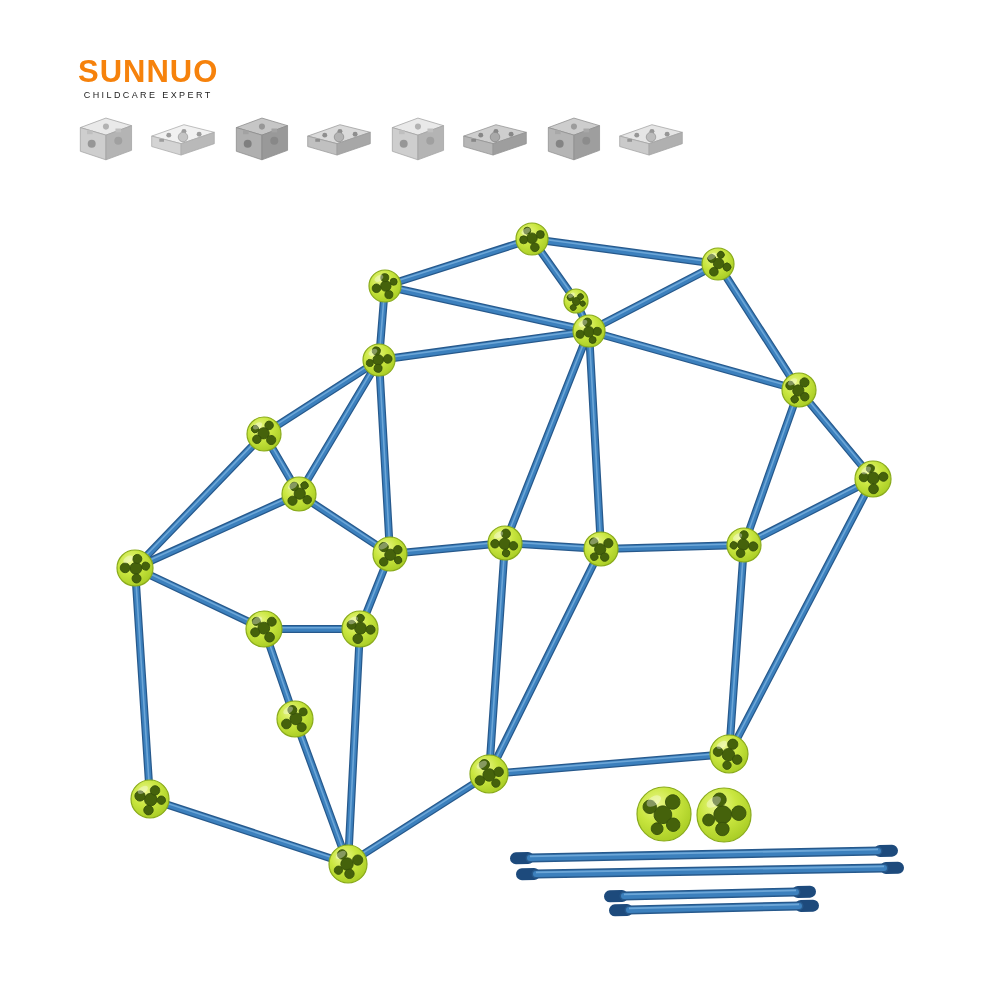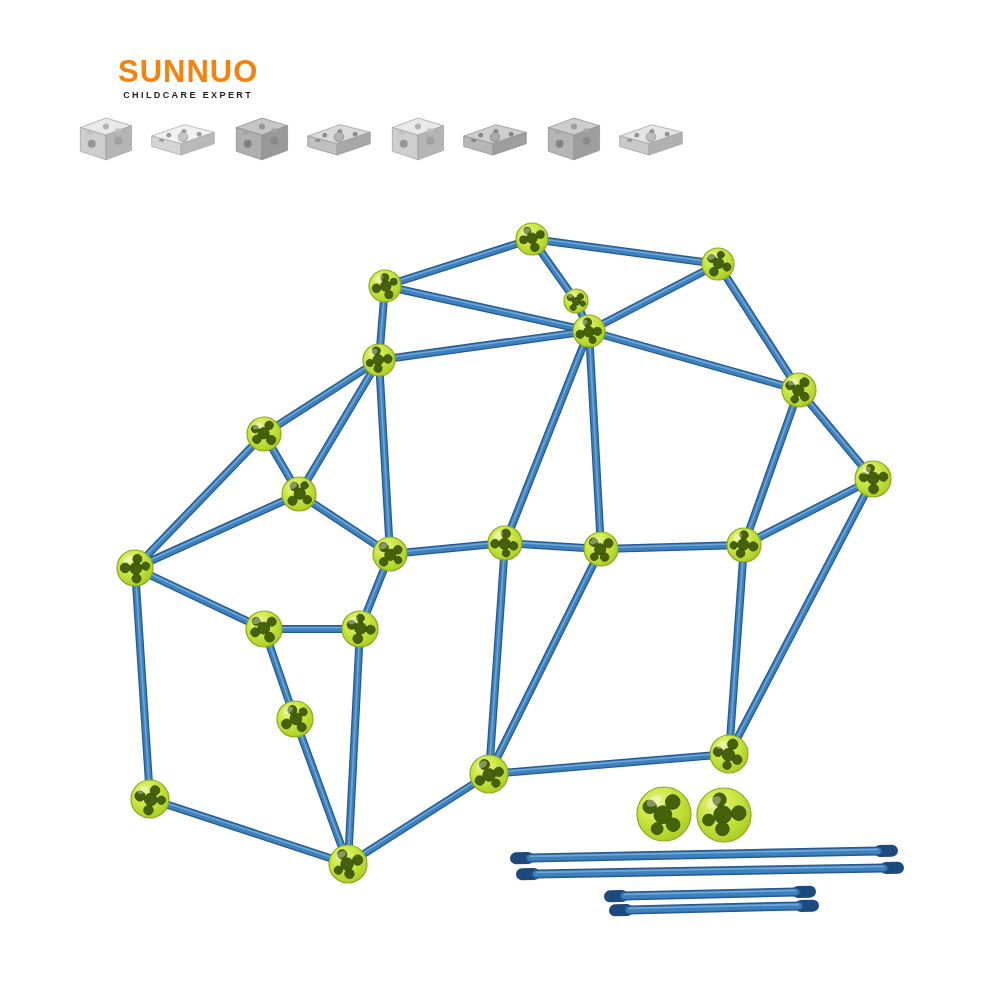--- a/index.html
+++ b/index.html
@@ -11,33 +11,32 @@
   }
   .page {
     position: relative;
     width: 1000px; height: 1000px;
     background: #ffffff;
   }
   .brand {
     position: absolute;
     left: 78px; top: 56px;
     text-align: center;
-    margin-left: 40px;
   }
   .brand-name {
     font-size: 31px;
     font-weight: bold;
     color: #F6820C;
     letter-spacing: 1px;
     line-height: 1;
   }
   .brand-tagline {
     margin-top: 3px;
     font-size: 9px;
-    font-weight: bold;
+    font-weight: normal;
     color: #1c1c1c;
     letter-spacing: 2.4px;
   }
   .headline {
     position: absolute;
     left: 212px; top: 71px;
     font-size: 27px;
     font-weight: bold;
     color: #F6820C;
     letter-spacing: 0.5px;

